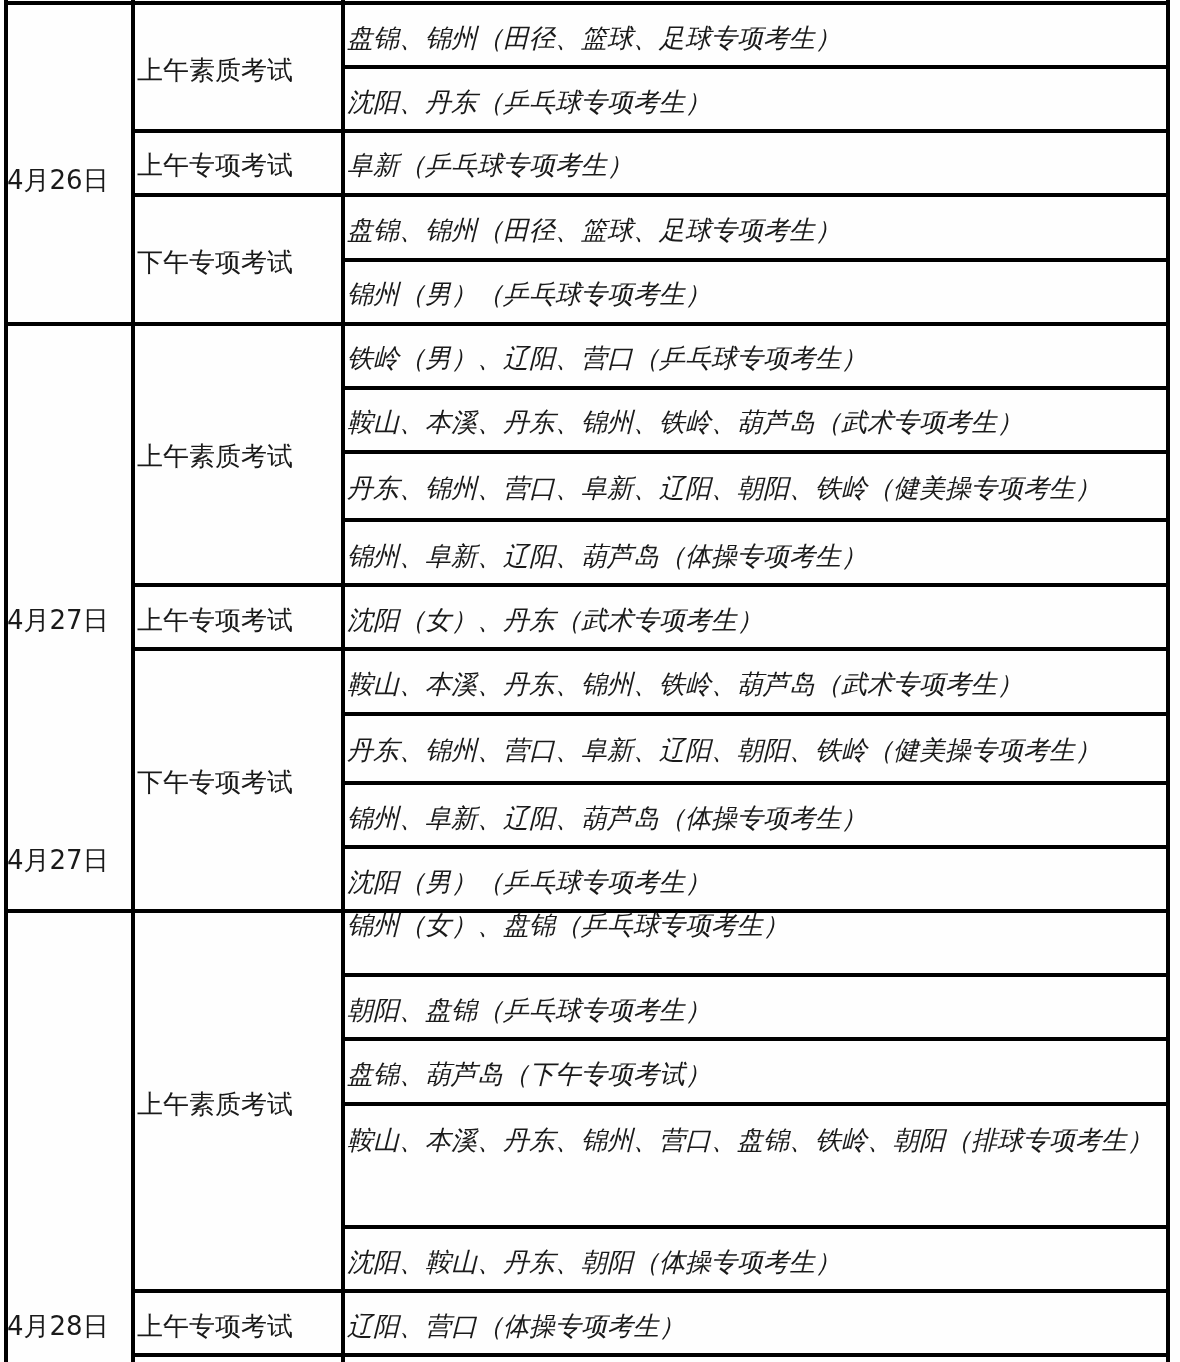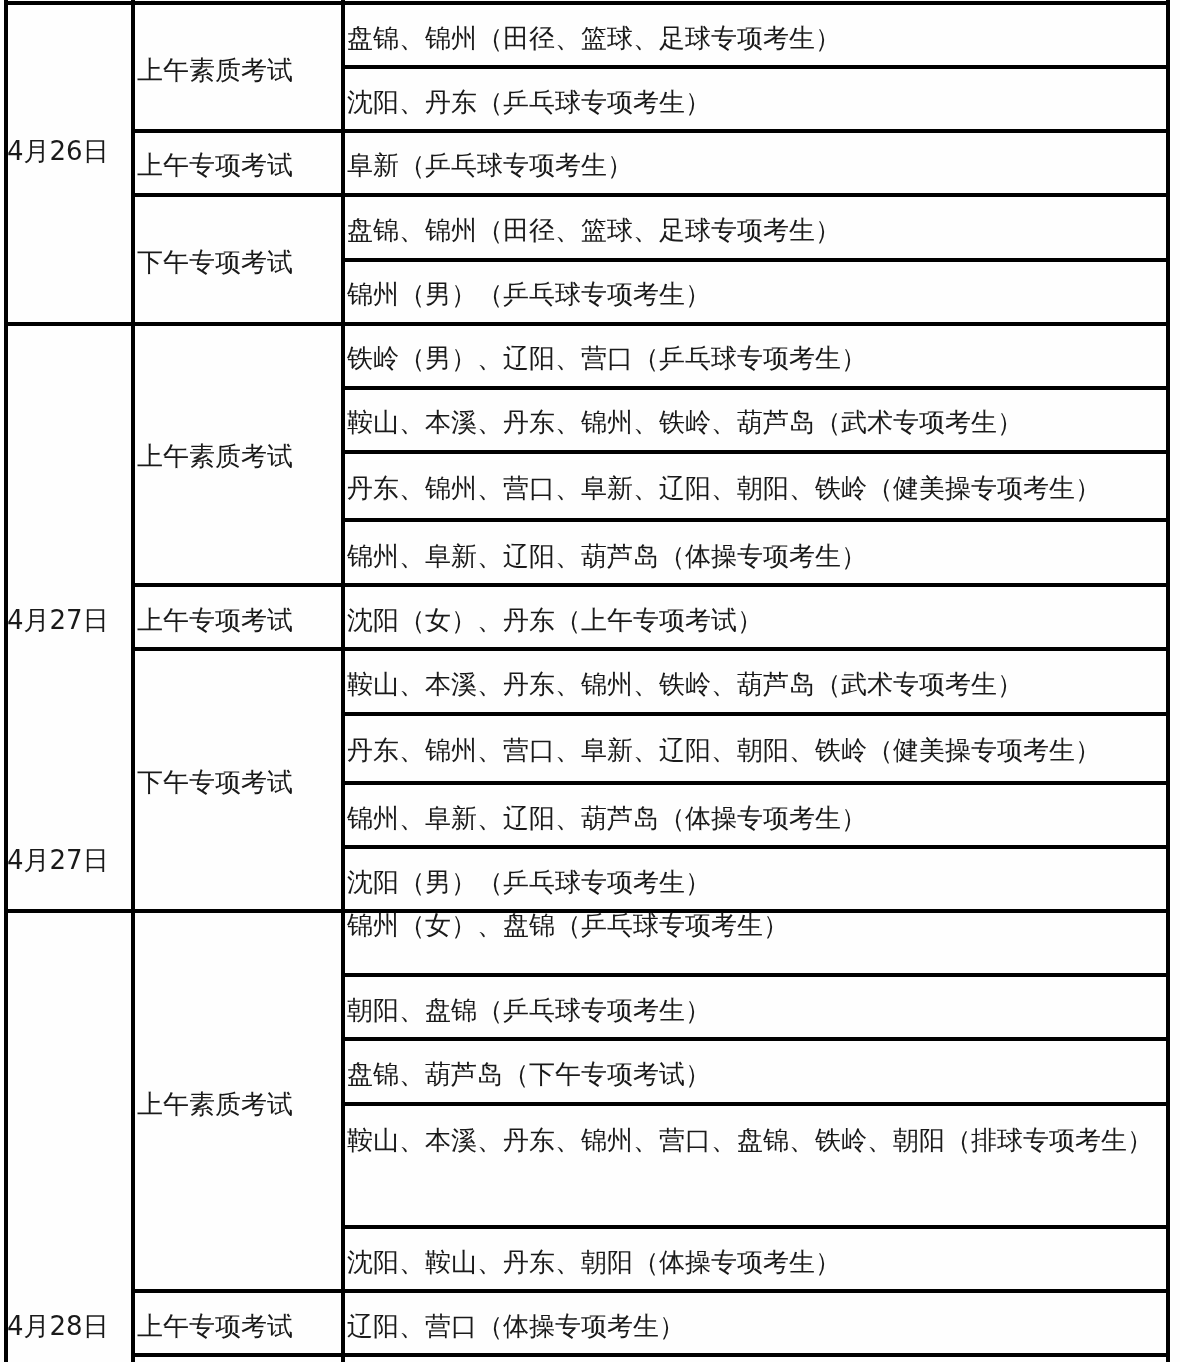--- a/index.html
+++ b/index.html
@@ -4,21 +4,21 @@
 <style>
   html, body { margin:0; padding:0; background:#fefefe; }
   body { width:1180px; height:1362px; position:relative; overflow:hidden;
          font-family: "DejaVu Sans", "Liberation Sans", sans-serif; color:#1a1a1a; }
   .hline { position:absolute; height:4px; background:#000; }
   .vline { position:absolute; width:4px; background:#000; }
   .cell { position:absolute; display:flex; align-items:center; font-size:26px;
           white-space:nowrap; letter-spacing:0px; line-height:1; }
   .date { left:7px; width:124px; }
   .session { left:137px; width:204px; }
-  .detail { left:347px; width:818px; }
+  .detail { left:347px; width:818px;font-style:italic; }
   .wrap { white-space:normal; line-height:60px; align-items:flex-start; padding-top:4px; }
 </style>
 </head>
 <body>
 
 <div>
 
   <div class="vline" style="left:4px;top:0;height:1362px;"></div>
   <div class="vline" style="left:131px;top:0;height:1362px;"></div>
   <div class="vline" style="left:341px;top:0;height:1362px;"></div>
@@ -41,21 +41,21 @@
   <div class="hline" style="left:341px;width:829px;top:450px;"></div>
   <div class="hline" style="left:341px;width:829px;top:518px;"></div>
   <div class="hline" style="left:341px;width:829px;top:712px;"></div>
   <div class="hline" style="left:341px;width:829px;top:781px;"></div>
   <div class="hline" style="left:341px;width:829px;top:845px;"></div>
   <div class="hline" style="left:341px;width:829px;top:973px;"></div>
   <div class="hline" style="left:341px;width:829px;top:1037px;"></div>
   <div class="hline" style="left:341px;width:829px;top:1102px;"></div>
   <div class="hline" style="left:341px;width:829px;top:1225px;"></div>
 
-  <div class="cell date" style="top:131px;height:40px;">4月26日</div>
+  <div class="cell date" style="top:160px;height:40px;">4月26日</div>
 
   <div class="cell session" style="top:50px;height:40px;">上午素质考试</div>
   <div class="cell session" style="top:145px;height:40px;">上午专项考试</div>
   <div class="cell session" style="top:242px;height:40px;">下午专项考试</div>
 
   <div class="cell detail" style="top:18px;height:40px;">盘锦、锦州（田径、篮球、足球专项考生）</div>
   <div class="cell detail" style="top:82px;height:40px;">沈阳、丹东（乒乓球专项考生）</div>
   <div class="cell detail" style="top:145px;height:40px;">阜新（乒乓球专项考生）</div>
   <div class="cell detail" style="top:210px;height:40px;">盘锦、锦州（田径、篮球、足球专项考生）</div>
   <div class="cell detail" style="top:274px;height:40px;">锦州（男）（乒乓球专项考生）</div>
@@ -64,21 +64,21 @@
   <div class="cell date" style="top:840px;height:40px;">4月27日</div>
 
   <div class="cell session" style="top:436px;height:40px;">上午素质考试</div>
   <div class="cell session" style="top:600px;height:40px;">上午专项考试</div>
   <div class="cell session" style="top:762px;height:40px;">下午专项考试</div>
 
   <div class="cell detail" style="top:338px;height:40px;">铁岭（男）、辽阳、营口（乒乓球专项考生）</div>
   <div class="cell detail" style="top:402px;height:40px;">鞍山、本溪、丹东、锦州、铁岭、葫芦岛（武术专项考生）</div>
   <div class="cell detail" style="top:468px;height:40px;">丹东、锦州、营口、阜新、辽阳、朝阳、铁岭（健美操专项考生）</div>
   <div class="cell detail" style="top:536px;height:40px;">锦州、阜新、辽阳、葫芦岛（体操专项考生）</div>
-  <div class="cell detail" style="top:600px;height:40px;">沈阳（女）、丹东（上午专项考试）</div>
+  <div class="cell detail" style="top:600px;height:40px;">沈阳（女）、丹东（武术专项考生）</div>
   <div class="cell detail" style="top:664px;height:40px;">鞍山、本溪、丹东、锦州、铁岭、葫芦岛（武术专项考生）</div>
   <div class="cell detail" style="top:730px;height:40px;">丹东、锦州、营口、阜新、辽阳、朝阳、铁岭（健美操专项考生）</div>
   <div class="cell detail" style="top:798px;height:40px;">锦州、阜新、辽阳、葫芦岛（体操专项考生）</div>
   <div class="cell detail" style="top:862px;height:40px;">沈阳（男）（乒乓球专项考生）</div>
 
   <div class="cell date" style="top:1306px;height:40px;">4月28日</div>
 
   <div class="cell session" style="top:1084px;height:40px;">上午素质考试</div>
   <div class="cell session" style="top:1306px;height:40px;">上午专项考试</div>
 

